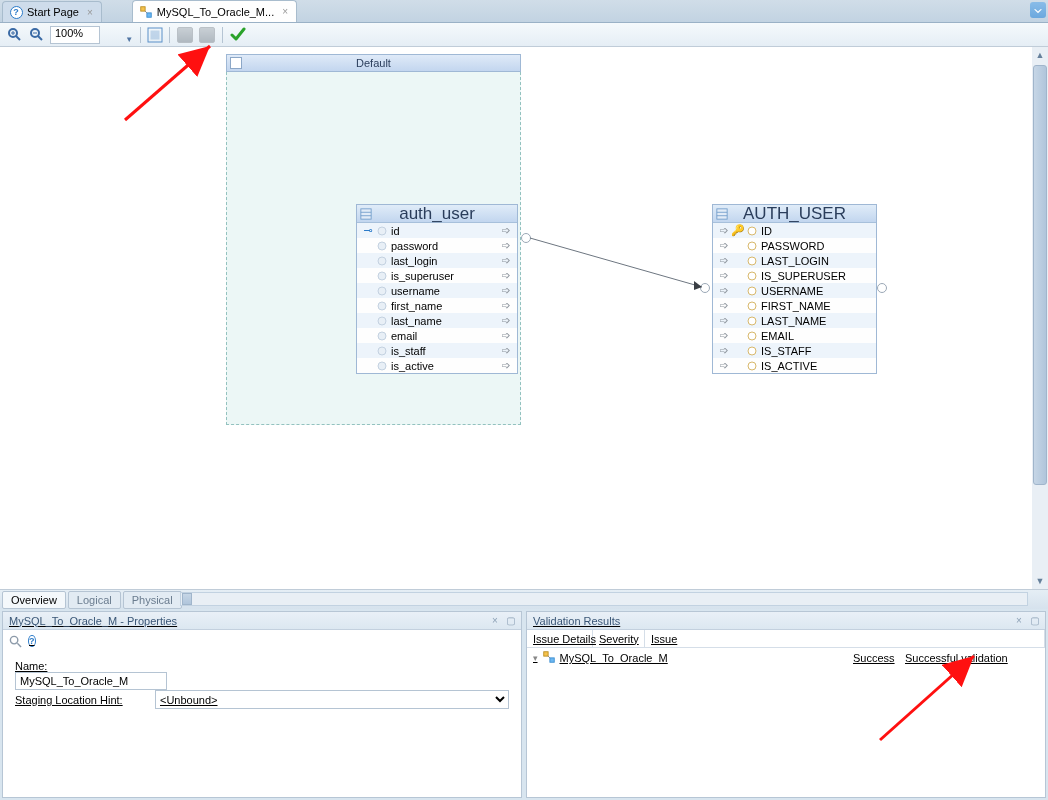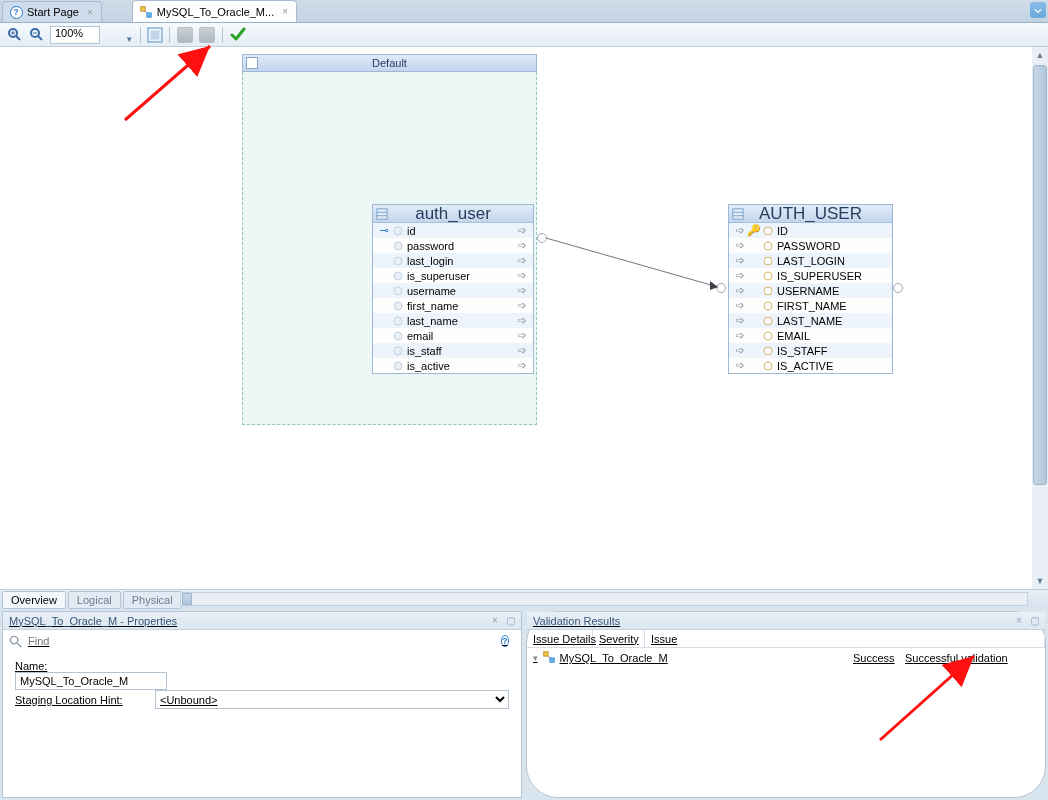--- a/index.html
+++ b/index.html
@@ -58,21 +58,21 @@
   }
   .tb-btn { width:18px; height:18px; display:flex; align-items:center; justify-content:center; cursor:pointer; }
   .zoom-sel { border:1px solid #b5c4d3; background:#fff; font-size:11px; height:18px; padding:0 16px 0 4px; }
   .tb-sep { width:1px; height:16px; background:#b5c4d3; margin:0 2px; }
   .tb-square { width:16px; height:16px; background: linear-gradient(#aeb6bd,#8c959d); border:1px solid #989fa6; border-radius:2px; opacity:.6;}
   .tb-fit { width:16px; height:16px; display:flex; align-items:center; justify-content:center; }
   .tb-check svg { width:16px; height:16px; }
   .tb-drop { width:10px; display:flex; align-items:center; justify-content:center; color:#5175a3; font-size:8px; }
   
   .canvas-wrap { position: relative; height: 542px; background:#fff; overflow: hidden; border-right: 16px solid transparent; }
-  .canvas { position:absolute; left:16px; top:0; width:940px; height: 542px; background:#ffffff; }
+  .canvas { position:absolute; left:0; top:0; width:940px; height: 542px; background:#ffffff; }
   .scrollbar-v { position:absolute; right:0; top:47px; width:16px; height:542px; background:#e9eff5; }
   .scrollbar-v .thumb { width:14px; margin:1px; background:linear-gradient(90deg,#c6d6e6,#b0c5db); border:1px solid #a0b5cb; border-radius:3px; height:420px; margin-top:18px;}
   .scrollbar-v .arr { width:16px; height:16px; display:flex; align-items:center; justify-content:center; color:#66809b; font-size:9px; position:absolute;}
   .canvas-bottom-bar { height: 20px; background:linear-gradient(#e5eef5,#d6e2ed); display:flex; align-items:center; padding-left:2px; border-top:1px solid #c0ccd8; position:relative;}
   .cbt-tab { padding: 2px 8px; border:1px solid #b5c4d3; border-radius:2px; margin-right:2px; font-size:11px; background:#f4f8fb; cursor:pointer;}
   .cbt-tab.inactive { background:#e2ebf3; color:#6a7c8f;}
   .h-scroll { position:absolute; left:180px; right:20px; top:2px; height:14px; background:#e9eff5; border:1px solid #c2d2e1; }
   .h-scroll .thumb { width:10px; height:12px; background:linear-gradient(#c6d6e6,#b0c5db); border:1px solid #a0b5cb; margin-left:1px; }
   
   .region {
@@ -489,36 +489,35 @@
         <span>▢</span>
       </div>
     </div>
     <div class="find-bar">
       <span class="mag">
         <svg viewBox="0 0 14 14" width="13" height="13">
             <circle cx="5.5" cy="5.5" r="4" fill="none" stroke="#8c9aa9" stroke-width="1.5"></circle>
             <line x1="9" y1="9" x2="13" y2="13" stroke="#8c9aa9" stroke-width="1.5"></line>
           </svg>
       </span>
-      <input class="find-input" placeholder="Find" style="">
       <span class="help-r"><span class="help-ic">?</span></span>
     </div>
     <div class="prop-body">
       <div class="prop-rowикар-row">
         <div class="prop-lbl">Name:</div>
         <input class="prop-txt" value="MySQL_To_Oracle_M" style="">
       </div>
       <div class="prop-row" style="margin-bottom:0">
         <div class="prop-lbl">Staging Location Hint:</div>
         <select class="prop-sel"><option>&lt;Unbound&gt;</option></select>
       </div>
     </div>
   </div>
 
-  <div class="panel" style="flex-basis:50%;border-radius:32px;">
+  <div class="panel" style="flex-basis:50%;">
     <div class="panel-header">
       <span>Validation Results</span>
       <div class="ctl">
         <span>×</span>
         <span>▢</span>
       </div>
     </div>
     <div class="val-cols">
       <div class="vc" style="width:66px">Issue Details</div>
       <div class="vc" style="width:52px">Severity</div>

